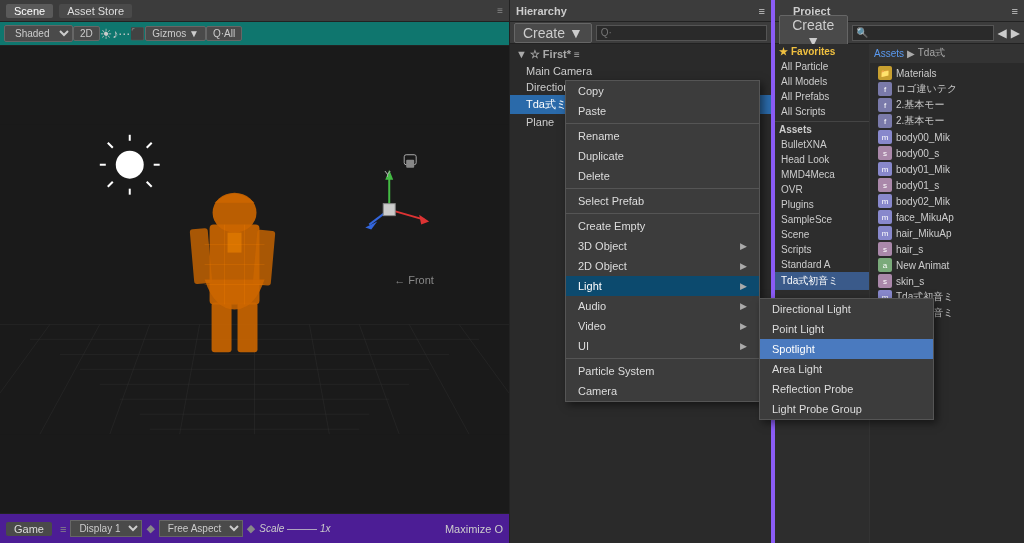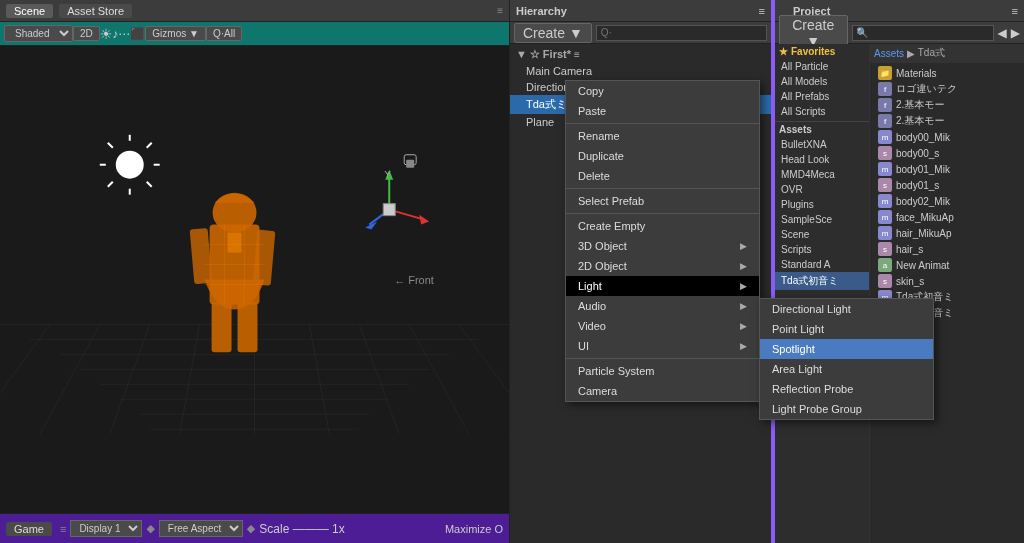--- a/index.html
+++ b/index.html
@@ -194,21 +194,21 @@
       color: #ddd;
       font-size: 11px;
       cursor: pointer;
       display: flex;
       justify-content: space-between;
       align-items: center;
       text-align: center;
     }
 
     .ctx-item.highlighted {
-      background: #000000;
+      background: #0c4a6e;
       color: #fff;
     }
 
     .ctx-separator {
       height: 1px;
       background: #555;
       margin: 2px 0;
     }
 
     .ctx-arrow {
@@ -482,21 +482,21 @@
       <span class="panel-tab">Game</span>
       <span style="margin-left:4px; color:#888;">≡</span>
       <select class="game-select">
         <option>Display 1</option>
       </select>
       <span style="color:#888;">◆</span>
       <select class="game-select">
         <option>Free Aspect</option>
       </select>
       <span style="color:#888;">◆</span>
-      <span style="color:#ccc; font-size:12px;">Scale ——— 1x</span>
+      <span style="color:#ccc; font-size:10px;font-style:italic;">Scale ——— 1x</span>
       <span style="margin-left:auto;padding-left:28px;">Maximize O</span>
     </div>
   </div>
 
   <div class="hierarchy-panel">
     <div class="hierarchy-header">
       <span style="font-weight:bold;">Hierarchy</span>
       <span style="margin-left:auto;">≡</span>
     </div>
     <div class="hierarchy-toolbar">

